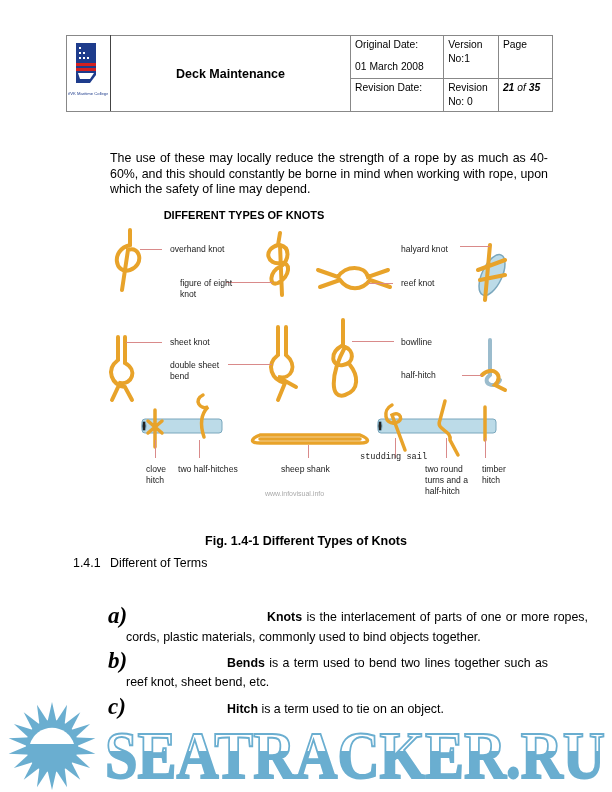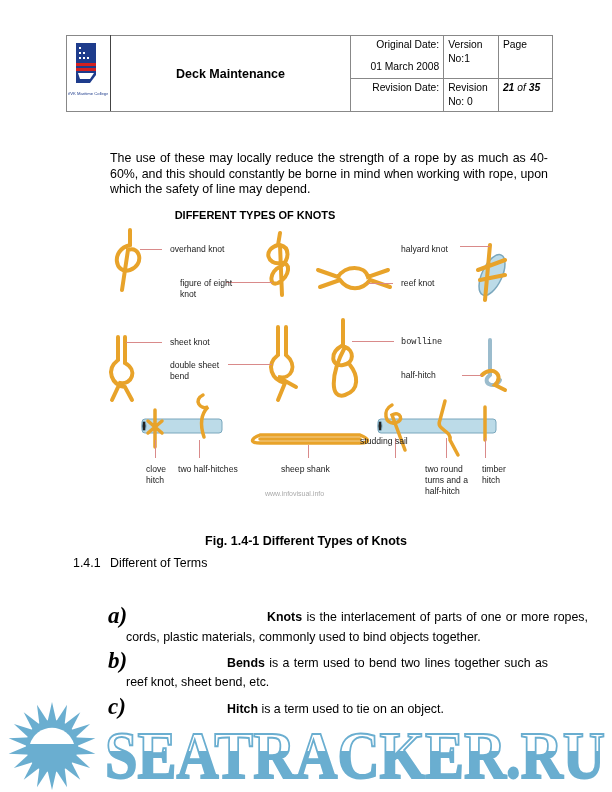--- a/index.html
+++ b/index.html
@@ -4,27 +4,27 @@
 <style>
   html, body { margin:0; padding:0; background:#fff; }
   body { width:612px; height:792px; position:relative; overflow:hidden; font-family:"Liberation Sans", sans-serif; color:#000; }
   .abs { position:absolute; }
 
   
   .hdr { position:absolute; left:66px; top:35px; width:487px; height:69px; border:1px solid #444; border-collapse:collapse; }
   .hdr td { border:1px solid #888; font-size:10.3px; vertical-align:top; padding:2px 4px; line-height:14px; }
   .hdr .logo-cell { width:43px; padding:0; vertical-align:middle; text-align:center; border-right:1px solid #444; }
   .hdr .title-cell { width:238px; text-align:center; vertical-align:middle; font-weight:bold; font-size:12.5px; }
-  .hdr .c3 { width:86px;text-align:right; }
+  .hdr .c3 { width:86px; }
   .hdr .c4 { width:46px; }
   .hdr .c5 { width:46px; }
 
   
   .para { position:absolute; left:110px; width:438px; font-size:12.4px; line-height:15.5px; text-align:justify; }
-  .fig-title { position:absolute; left:0; width:488px; text-align:center; font-weight:bold; font-size:11px; top:209px;margin-left:11px; }
+  .fig-title { position:absolute; left:0; width:488px; text-align:center; font-weight:bold; font-size:11px; top:209px; }
   .lbl { position:absolute; font-size:8.6px; line-height:11px; color:#222; }
   .leader { position:absolute; height:1px; background:#d98a8a; }
   .vleader { position:absolute; width:1px; background:#d98a8a; }
   .caption { position:absolute; left:0; width:612px; text-align:center; font-weight:bold; font-size:12.5px; top:522px;margin-top:12px; }
   .section { position:absolute; left:73px; top:556px; font-size:12.4px; }
   .section .num { display:inline-block; width:37px; }
   .def-letter { position:absolute; left:108px; font-family:"Liberation Serif", serif; font-style:italic; font-weight:bold; font-size:23px; }
   .def-text { position:absolute; font-size:12.4px; line-height:15.5px; }
   .watermark-url { position:absolute; left:265px; top:490px; font-size:7px; color:#aaa; }
 </style>
@@ -141,36 +141,36 @@
   <div class="leader" style="left:368px;top:283px;width:25px;"></div>
   <div class="lbl" style="left:401px;top:278px;">reef knot</div>
 
   <div class="leader" style="left:126px;top:342px;width:36px;"></div>
   <div class="lbl" style="left:170px;top:337px;">sheet knot</div>
 
   <div class="leader" style="left:228px;top:364px;width:44px;"></div>
   <div class="lbl" style="left:170px;top:360px;width:60px;">double sheet bend</div>
 
   <div class="leader" style="left:352px;top:341px;width:42px;"></div>
-  <div class="lbl" style="left:401px;top:337px;font-family:Liberation Mono, monospace;">bowlline</div>
+  <div class="lbl" style="left:401px;top:337px;">bowlline</div>
 
   <div class="leader" style="left:462px;top:375px;width:20px;"></div>
   <div class="lbl" style="left:401px;top:370px;">half-hitch</div>
 
   <div class="vleader" style="left:155px;top:440px;height:18px;"></div>
   <div class="lbl" style="left:130px;top:464px;width:30px;margin-left:16px;">clove hitch</div>
 
   <div class="vleader" style="left:199px;top:440px;height:18px;"></div>
   <div class="lbl" style="left:178px;top:464px;">two half-hitches</div>
 
   <div class="vleader" style="left:308px;top:445px;height:13px;"></div>
   <div class="lbl" style="left:281px;top:464px;">sheep shank</div>
 
   <div class="vleader" style="left:395px;top:438px;height:20px;"></div>
-  <div class="lbl" style="left:360px;top:436px;">studding sail</div>
+  <div class="lbl" style="left:360px;top:452px;font-family:Liberation Mono, monospace;">studding sail</div>
 
   <div class="vleader" style="left:446px;top:438px;height:20px;"></div>
   <div class="lbl" style="left:425px;top:464px;width:50px;">two round turns and a half-hitch</div>
 
   <div class="vleader" style="left:485px;top:438px;height:20px;"></div>
   <div class="lbl" style="left:482px;top:464px;width:30px;">timber hitch</div>
 
   <div class="watermark-url">www.infovisual.info</div>
 </div>
 

